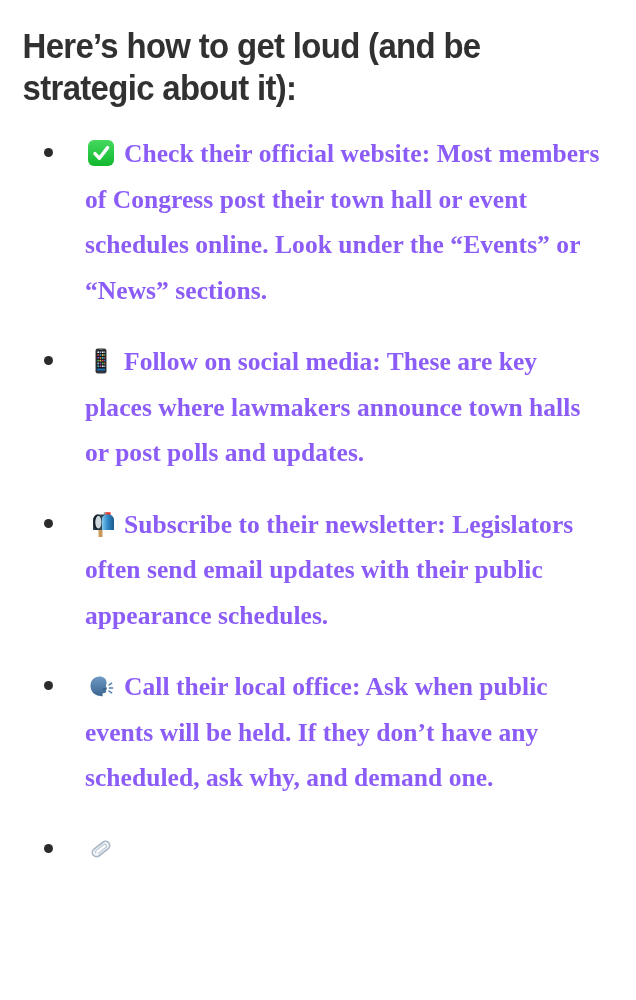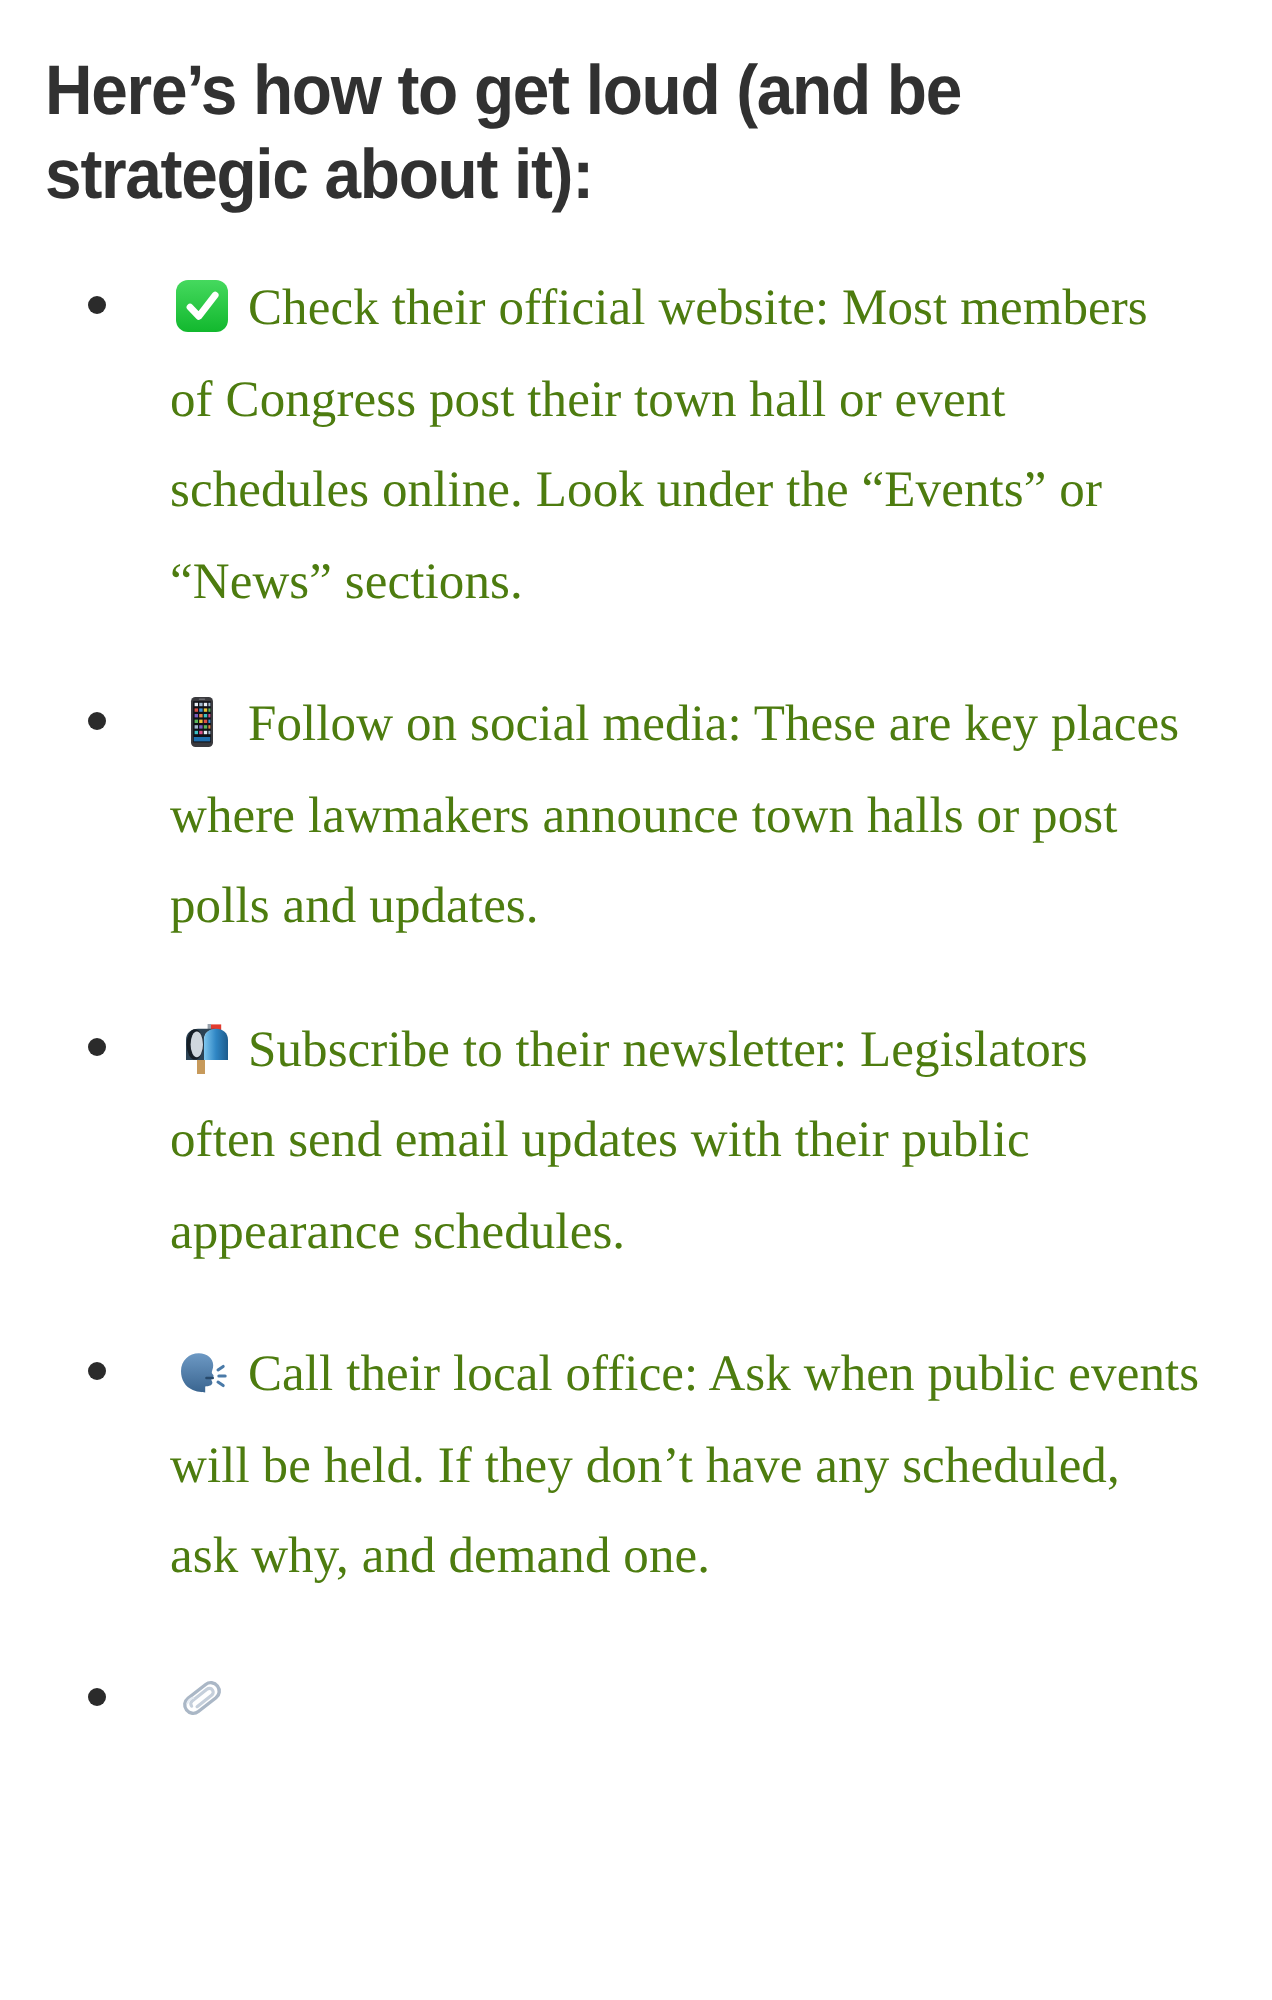--- a/index.html
+++ b/index.html
@@ -46,23 +46,24 @@
     margin: 0;
     padding: 22px 0 0 0;
   }
 
   .bullet-item {
     position: relative;
     margin: 0 0 26px 0;
     padding: 0 36px 0 85px;
     font-size: 25.5px;
     line-height: 45.5px;
-    color: #4d7c0f;
+    color: #8b5cf6;
     letter-spacing: 0.05px;
     text-align: left;
+    font-weight: bold;
   }
 
   .bullet-item:last-child {
     margin-bottom: 0;
   }
 
   .bullet-marker {
     position: absolute;
     left: 44px;
     top: 17px;

